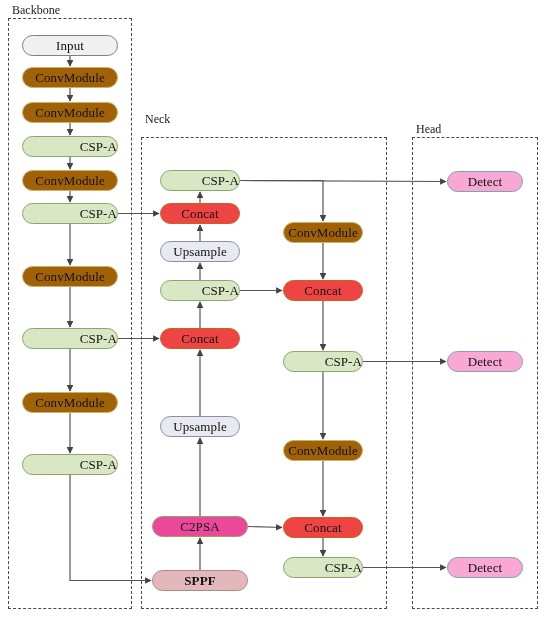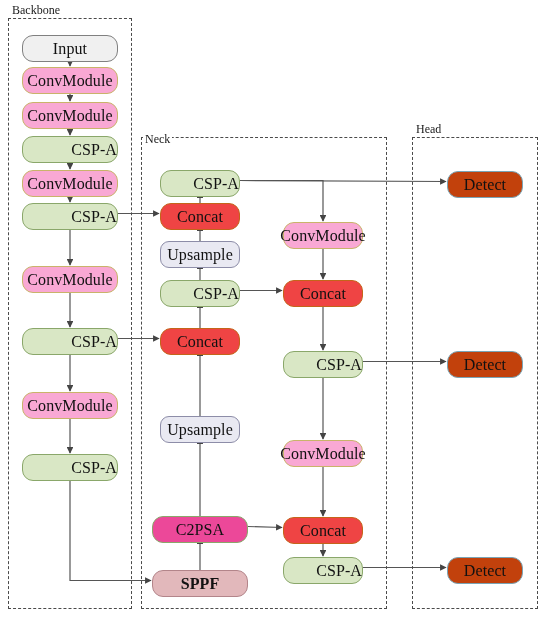--- a/index.html
+++ b/index.html
@@ -22,39 +22,39 @@
     font-size:12px;
     color:#1a1a1a;
     background:#ffffff;
     padding:0 2px;
     white-space:nowrap;
     line-height:12px;
   }
   .node{
     position:absolute;
     box-sizing:border-box;
-    height:27px;
+    height:21px;
     border:1px solid #6f6f6f;
     border-radius:11px;
     display:flex;
     align-items:center;
     justify-content:center;
-    font-size:16px;
+    font-size:13px;
     color:#111111;
     white-space:nowrap;
     letter-spacing:0.1px;
   }
   .n-input{background:#f0f0f0;border-color:#808080;}
-  .n-conv{background:#f9a8d4;border-color:#c9b36a;}
+  .n-conv{background:#a16207;border-color:#c9b36a;}
   .n-csp{background:#d9e7c5;border-color:#8aa76a;justify-content:flex-end;}
   .n-concat{background:#ef4444;border-color:#c4651a;}
-  .n-upsample{background:#e9e9f2;border-color:#8d8da8;border-radius:9px;}
+  .n-upsample{background:#e9e9f2;border-color:#8d8da8;}
   .n-sppf{background:#e2b8bb;border-color:#b3858a;font-weight:bold;}
   .n-c2psa{background:#ec4899;border-color:#8aa76a;}
-  .n-detect{background:#c2410c;border-color:#7aa4b5;text-align:right;}
+  .n-detect{background:#f9a8d4;border-color:#7aa4b5;text-align:right;}
 </style>
 </head>
 <body>
 
 <div id="canvas">
 
   <svg id="wires" xmlns="http://www.w3.org/2000/svg">
     <defs>
       <marker id="arrow" viewBox="0 0 10 10" refX="9" refY="5" markerWidth="5.5" markerHeight="5.5" orient="auto-start-reverse">
         <path d="M 0 0 L 10 5 L 0 10 z" fill="#444444"></path>
@@ -91,21 +91,21 @@
         <polyline points="240,180.5 446,181.5" fill="none" marker-end="url(#arrow)"></polyline>
         <polyline points="363,361.5 446,361.5" fill="none" marker-end="url(#arrow)"></polyline>
         <polyline points="363,567.5 446,567.5" fill="none" marker-end="url(#arrow)"></polyline>
       </g>
   </svg>
 
   <div class="group-box" id="grp-backbone" style="left: 8px; top: 18px; width: 124px; height: 591px;"></div>
   <div class="group-label" id="lbl-backbone" style="left: 10px; top: 4px;">Backbone</div>
 
   <div class="group-box" id="grp-neck" style="left: 141px; top: 137px; width: 246px; height: 472px;"></div>
-  <div class="group-label" id="lbl-neck" style="left: 143px; top: 133px;">Neck</div>
+  <div class="group-label" id="lbl-neck" style="left: 143px; top: 113px;">Neck</div>
 
   <div class="group-box" id="grp-head" style="left: 412px; top: 137px; width: 126px; height: 472px;"></div>
   <div class="group-label" id="lbl-head" style="left: 414px; top: 123px;">Head</div>
 
   <div id="node-layer">
       <div class="node n-input" style="left: 22px; top: 35px; width: 96px;">
         <span>Input</span>
       </div>
       <div class="node n-conv" style="left: 22px; top: 67px; width: 96px;">
         <span>ConvModule</span>

